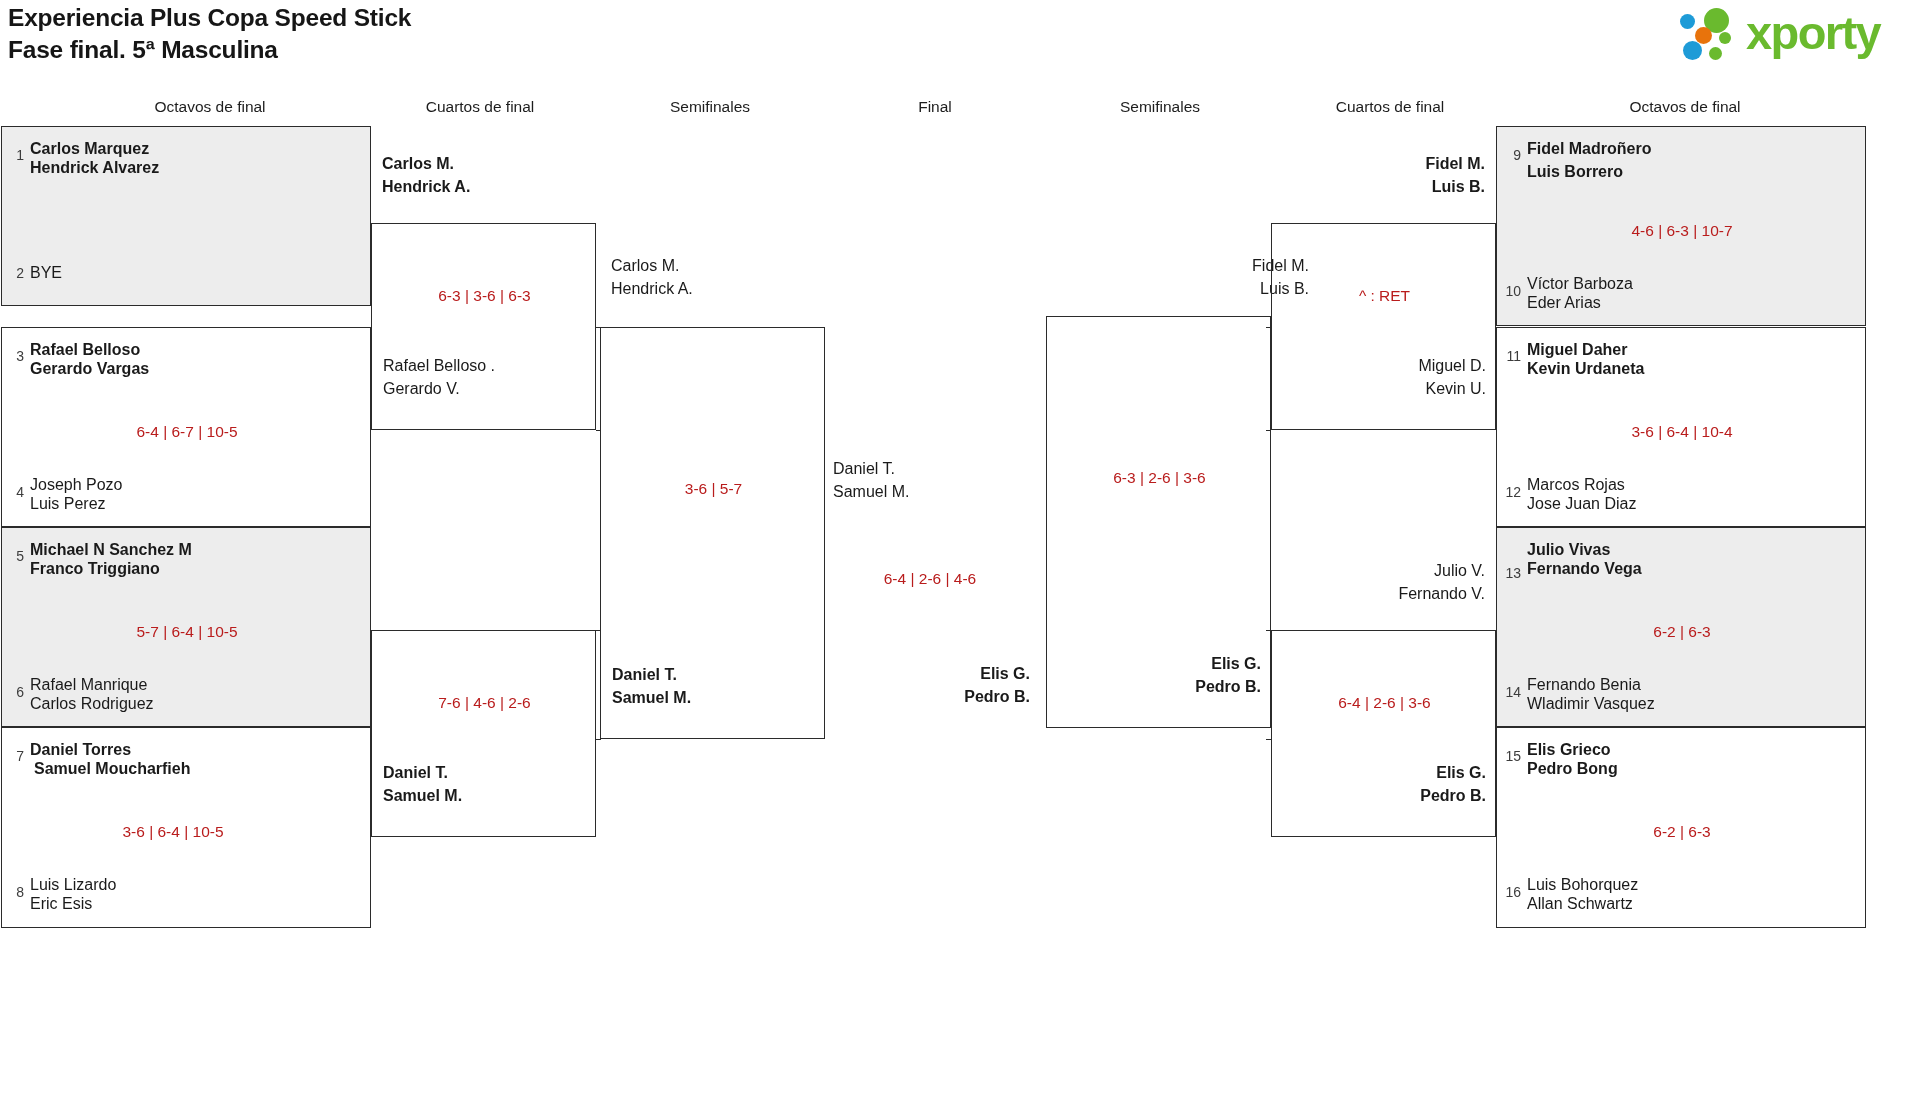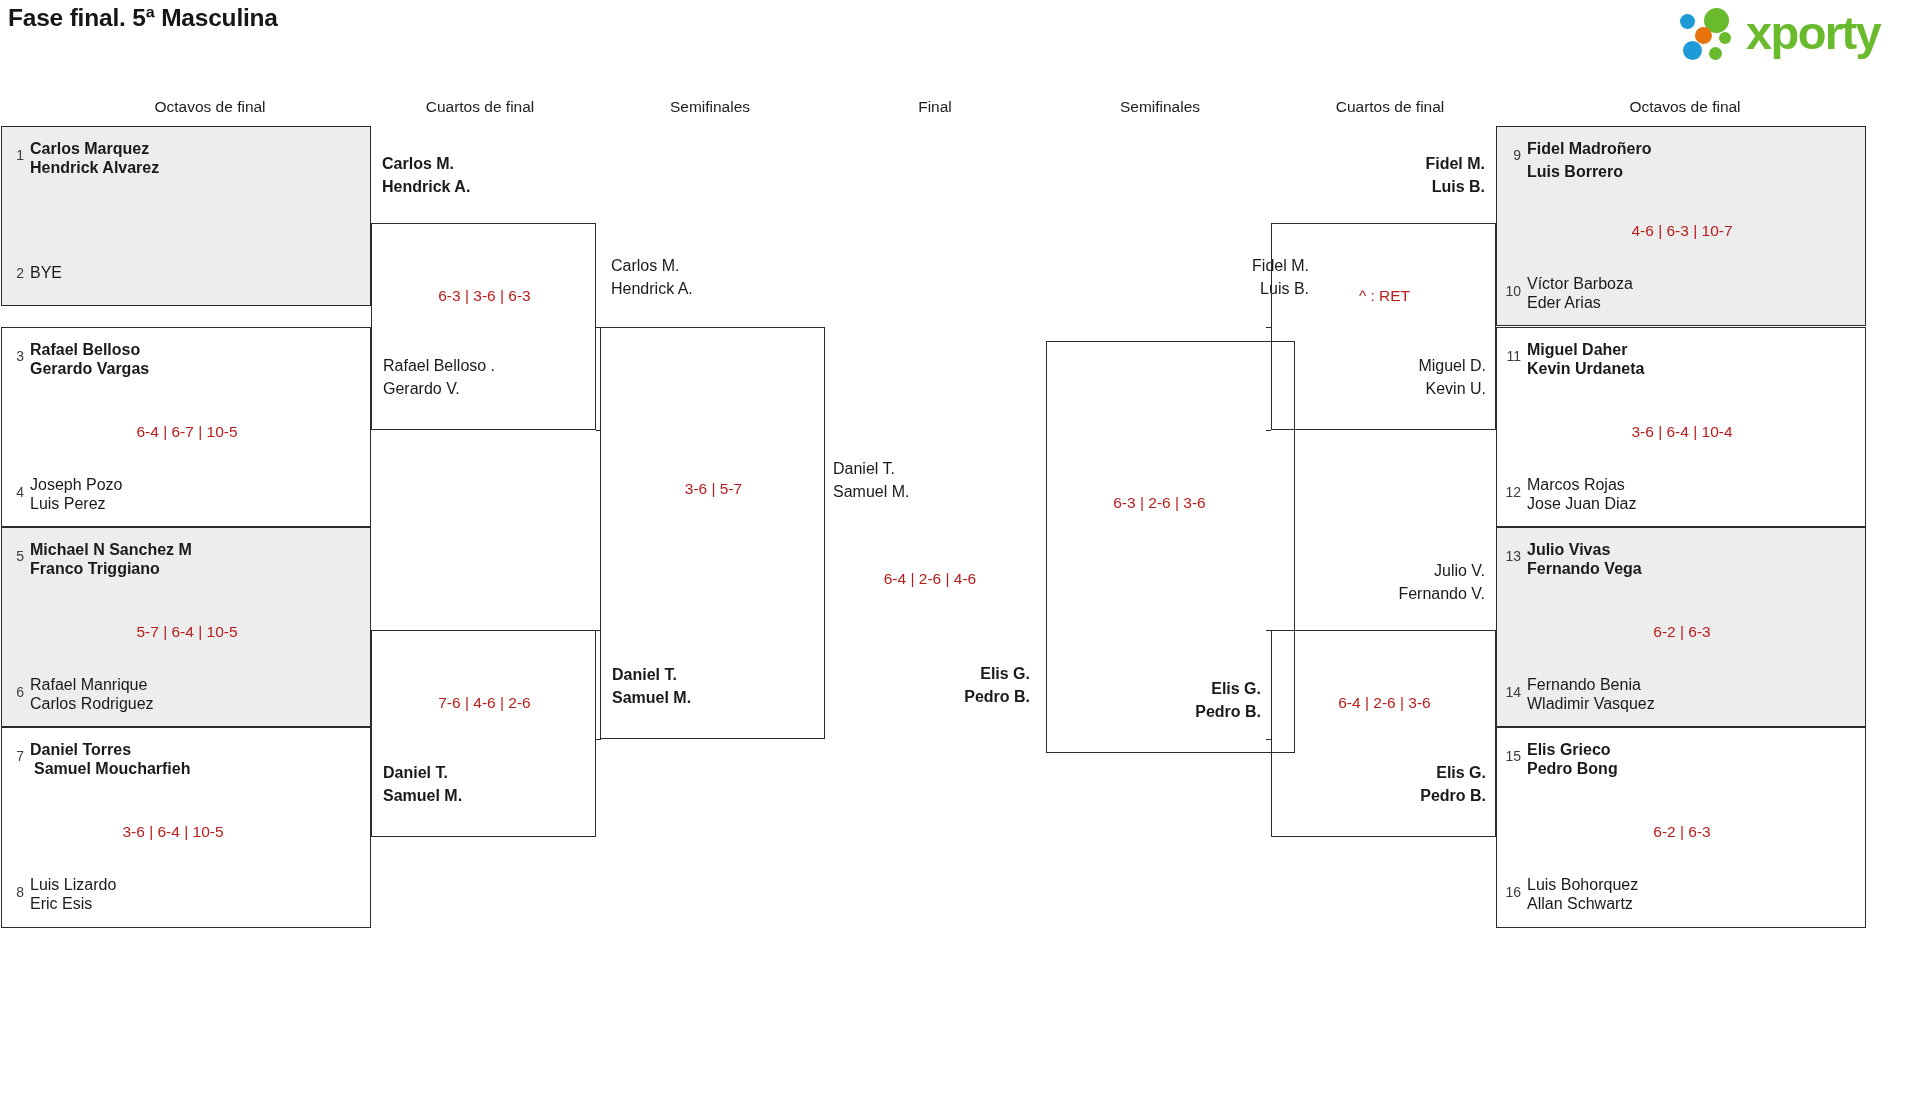--- a/index.html
+++ b/index.html
@@ -55,20 +55,21 @@
     text-align: center; white-space: nowrap;
   }
   .connector { position: absolute; background: #2b2b2b; }
 </style>
 </head>
 <body>
 
 <div id="root">
 
   <div class="title-block">
+    <div class="title-line">Experiencia Plus Copa Speed Stick</div>
     <div class="title-line">Fase final. 5ª Masculina</div>
   </div>
 
   <div class="logo">
     <div class="logo-dots">
       <div class="dot" style="left:0px;  top:6px;  width:15px; height:15px; background:#1e9bd7;"></div>
       <div class="dot" style="left:24px; top:0px;  width:25px; height:25px; background:#6aba2e;"></div>
       <div class="dot" style="left:15px; top:19px; width:17px; height:17px; background:#e8730c;"></div>
       <div class="dot" style="left:39px; top:24px; width:12px; height:12px; background:#6aba2e;"></div>
       <div class="dot" style="left:3px;  top:33px; width:19px; height:19px; background:#1e9bd7;"></div>
@@ -160,21 +161,21 @@
   </div>
   <div class="mbox" style="left:830px; top:660px; width:225px; height:60px;">
     <div class="team win right" style="left:0px; top:5px;  width:200px;">Elis G.</div>
     <div class="team win right" style="left:0px; top:28px; width:200px;">Pedro B.</div>
   </div>
 
   <div class="mbox" style="left:1095px; top:252px; width:225px; height:60px;">
     <div class="team right" style="left:0px; top:5px;  width:214px;">Fidel M.</div>
     <div class="team right" style="left:0px; top:28px; width:214px;">Luis B.</div>
   </div>
-  <div class="mbox bordered" style="left:1046px; top:341px; width:249px; height:412px;">
+  <div class="mbox bordered" style="left:1046px; top:316px; width:225px; height:412px;">
     <div class="score" style="left:0px; top:152px; width:225px;">6-3 | 2-6 | 3-6</div>
     <div class="team win right" style="left:0px; top:338px; width:214px;">Elis G.</div>
     <div class="team win right" style="left:0px; top:361px; width:214px;">Pedro B.</div>
   </div>
 
   <div class="mbox" style="left:1271px; top:150px; width:225px; height:60px;">
     <div class="team win right" style="left:0px; top:5px;  width:214px;">Fidel M.</div>
     <div class="team win right" style="left:0px; top:28px; width:214px;">Luis B.</div>
   </div>
   <div class="mbox bordered" style="left:1271px; top:223px; width:225px; height:207px;">
@@ -205,21 +206,21 @@
   <div class="mbox bordered" style="left:1496px; top:327px; width:370px; height:200px;">
     <div class="seed" style="left:2px;  top:21px;">11</div>
     <div class="team win" style="left:30px; top:13px;">Miguel Daher</div>
     <div class="team win" style="left:30px; top:32px;">Kevin Urdaneta</div>
     <div class="score" style="left:60px; top:95px; width:250px;">3-6 | 6-4 | 10-4</div>
     <div class="seed" style="left:2px;  top:157px;">12</div>
     <div class="team" style="left:30px; top:148px;">Marcos Rojas</div>
     <div class="team" style="left:30px; top:167px;">Jose Juan Diaz</div>
   </div>
   <div class="mbox bordered shaded" style="left:1496px; top:527px; width:370px; height:200px;">
-    <div class="seed" style="left:2px;  top:21px;">13</div>
+    <div class="seed" style="left:2px;  top:38px;">13</div>
     <div class="team win" style="left:30px; top:13px;">Julio Vivas</div>
     <div class="team win" style="left:30px; top:32px;">Fernando Vega</div>
     <div class="score" style="left:60px; top:95px; width:250px;">6-2 | 6-3</div>
     <div class="seed" style="left:2px;  top:157px;">14</div>
     <div class="team" style="left:30px; top:148px;">Fernando Benia</div>
     <div class="team" style="left:30px; top:167px;">Wladimir Vasquez</div>
   </div>
   <div class="mbox bordered" style="left:1496px; top:727px; width:370px; height:201px;">
     <div class="seed" style="left:2px;  top:21px;">15</div>
     <div class="team win" style="left:30px; top:13px;">Elis Grieco</div>

